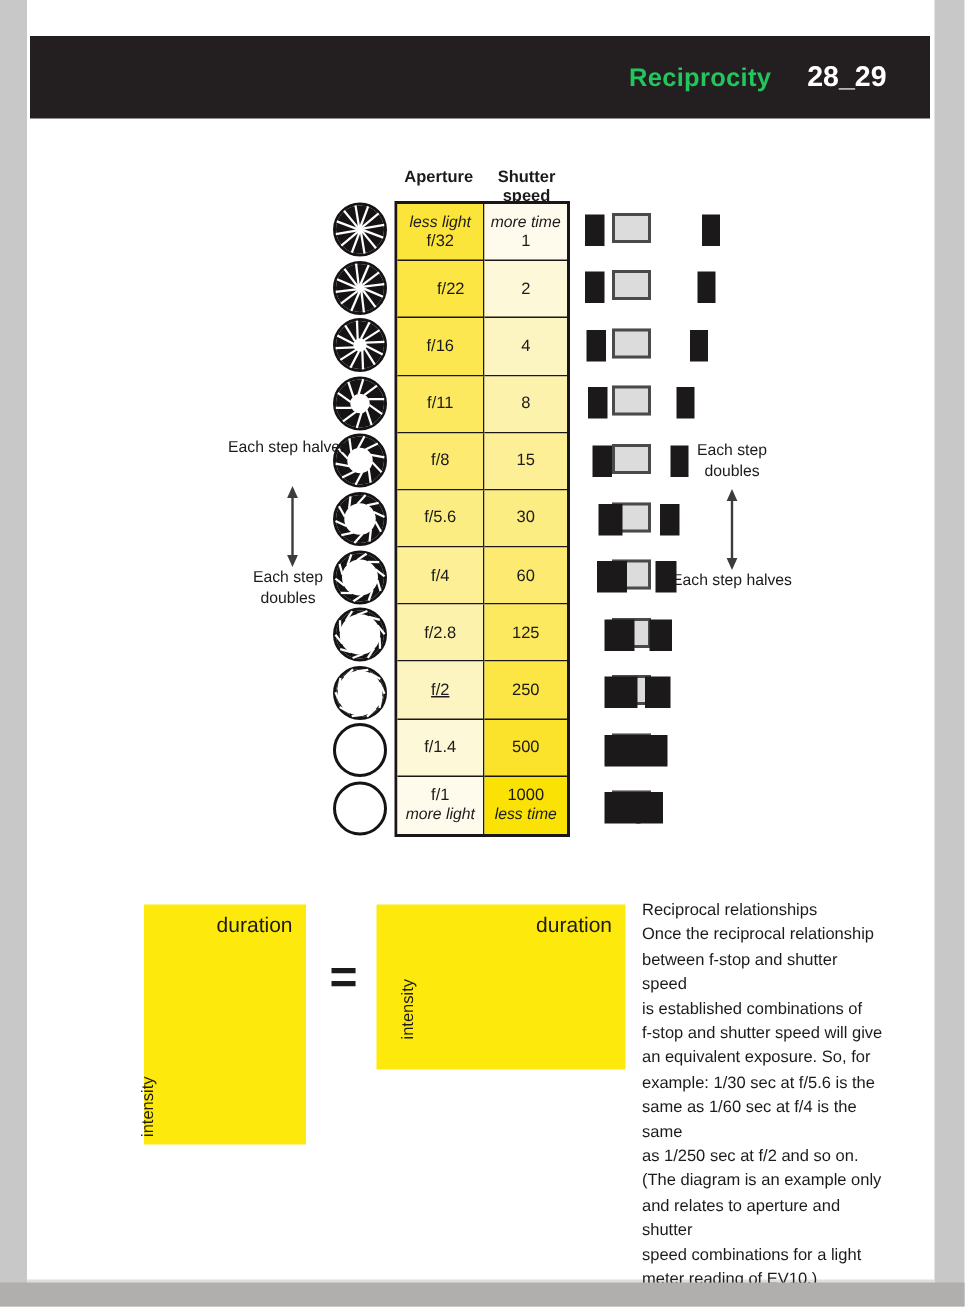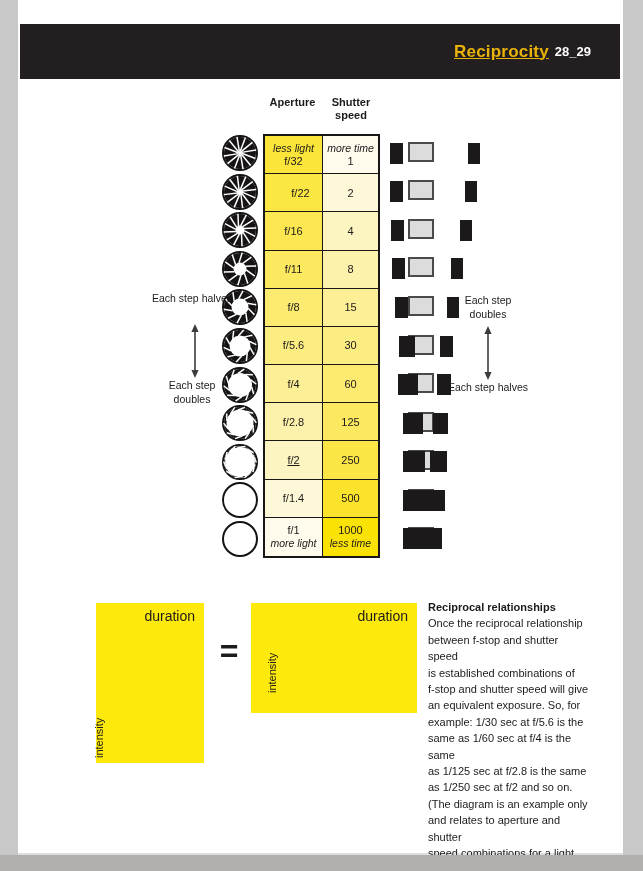--- a/index.html
+++ b/index.html
@@ -14,24 +14,24 @@
     background:#ffffff;border-bottom:2px solid #dedede;box-sizing:border-box;
   }
   .bottom-strip{
     position:absolute;left:0;top:855px;width:643px;height:16px;background:#b1aeae;
   }
   .header-bar{
     position:absolute;left:2px;top:24px;width:600px;height:55px;background:#231f20;
     display:flex;align-items:center;justify-content:flex-end;
     padding-right:29px;box-sizing:border-box;
   }
-  .header-title{color:#eab308;font-weight:bold;font-size:17px;letter-spacing:.2px;text-decoration:underline;}
-  .header-pages{color:#ffffff;font-weight:bold;font-size:13px;margin-left:6px;}
+  .header-title{color:#22c55e;font-weight:bold;font-size:17px;letter-spacing:.2px;}
+  .header-pages{color:#ffffff;font-weight:bold;font-size:19px;margin-left:24px;}
   .colheaders{
-    position:absolute;left:245px;top:96px;width:117px;display:flex;
+    position:absolute;left:245px;top:112px;width:117px;display:flex;
     font-weight:bold;font-size:11px;line-height:13px;text-align:center;
   }
   .colheaders .c1{width:59px;}
   .colheaders .c2{width:58px;}
   #recip-table{
     position:absolute;left:245px;top:134px;width:117px;height:424px;
     border:2px solid #1a1617;box-sizing:border-box;
     display:grid;grid-template-columns:58px 1fr;grid-auto-rows:1fr;
   }
   .tcell{
@@ -64,21 +64,21 @@
     position:absolute;font-size:11px;white-space:nowrap;
     transform:rotate(-90deg);transform-origin:0 100%;
   }
   #eqbox1 .vlabel{left:9px;bottom:5px;}
   #eqbox2 .vlabel{left:27px;bottom:20px;}
   .equals{
     position:absolute;left:192px;top:633px;width:38px;text-align:center;
     font-size:32px;font-weight:bold;
   }
   #sidebar{position:absolute;left:410px;top:599px;width:162px;font-size:11px;line-height:16.4px;}
-  .sb-title{font-weight:bold;}
+  .sb-title{font-weight:normal;}
 </style>
 </head>
 <body>
 
 <div class="page">
 
   <div class="header-bar">
     <span class="header-title">Reciprocity</span>
     <span class="header-pages">28_29</span>
   </div>
@@ -387,21 +387,20 @@
 
   <div id="sidebar">
     <div class="sb-title">Reciprocal relationships</div>
   <div>Once the reciprocal relationship</div>
       <div>between f-stop and shutter speed</div>
       <div>is established combinations of</div>
       <div>f-stop and shutter speed will give</div>
       <div>an equivalent exposure. So, for</div>
       <div>example: 1/30 sec at f/5.6 is the</div>
       <div>same as 1/60 sec at f/4 is the same</div>
-      <div>as 1/125 sec at f/2.8 is the same</div>
       <div>as 1/250 sec at f/2 and so on.</div>
       <div>(The diagram is an example only</div>
       <div>and relates to aperture and shutter</div>
       <div>speed combinations for a light</div>
       <div>meter reading of EV10.)</div>
     </div>
 
 </div>
 
 <div class="bottom-strip"></div>

